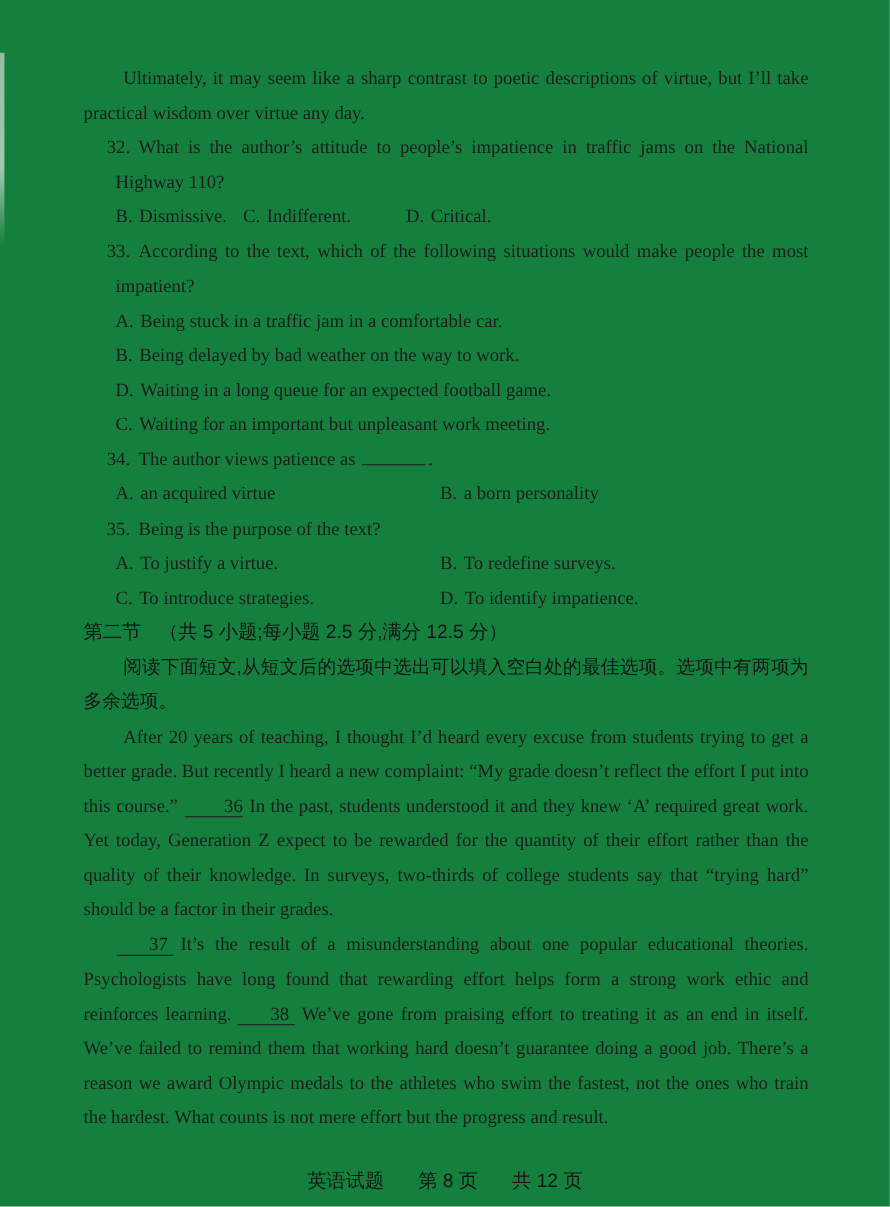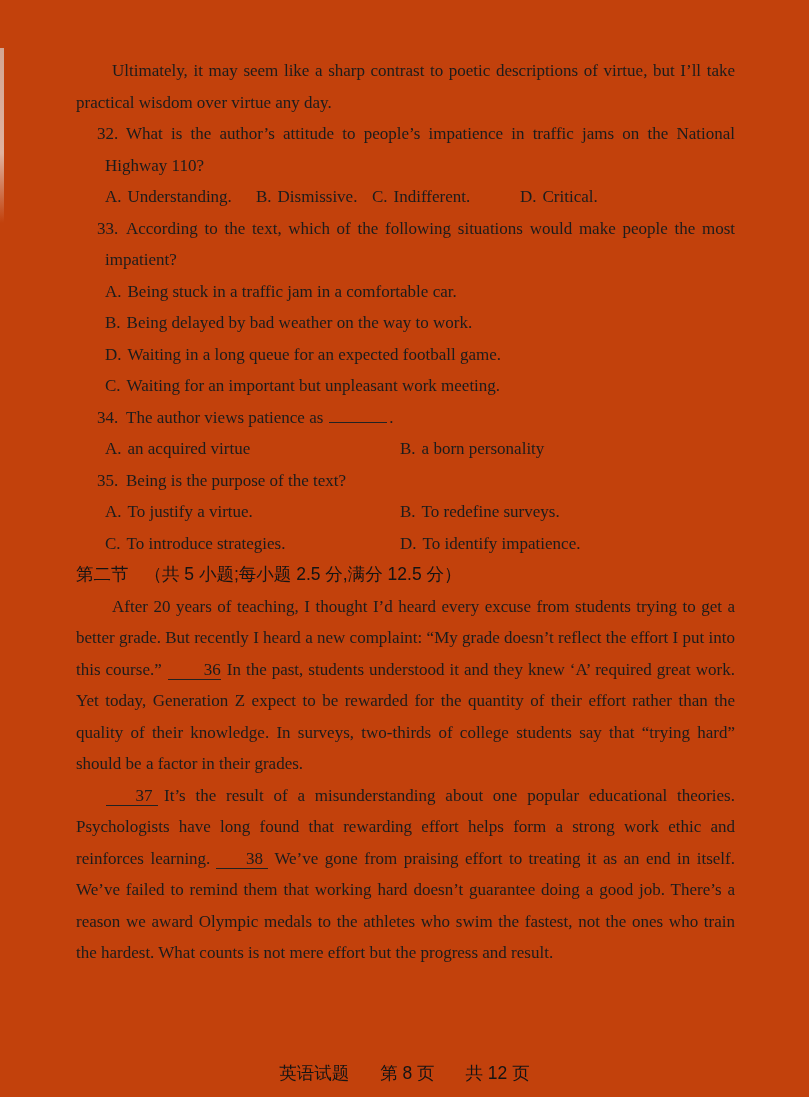--- a/index.html
+++ b/index.html
@@ -1,20 +1,20 @@
 <!DOCTYPE html>
 <html><head>
 <meta charset="utf-8">
 <style>
   html,body{margin:0;padding:0;background:#ffffff;}
   .page{
     position:relative;
     width:809px;height:1097px;
     box-sizing:border-box;
-    background:#c2410c;
+    background:#15803d;
     padding:55px 74px 0 76px;
     font-family:"Liberation Serif", serif;
     font-size:17px;
     line-height:31.5px;
     color:#1c1c1c;
     overflow:hidden;
     filter:blur(0.3px);
   }
   .edge-streak{
     position:absolute;left:0;top:48px;width:4px;height:175px;
@@ -70,21 +70,20 @@
 <body>
 
 <div class="page">
   <div class="edge-streak"></div>
 
   <p class="para indent">Ultimately, it may seem like a sharp contrast to poetic descriptions of virtue, but I’ll take practical wisdom over virtue any day.</p>
 
   <div>
     <p class="q-stem"><span class="q-num">32.</span><span>What is the author’s attitude to people’s impatience in traffic jams on the National Highway 110?</span></p>
     <div class="opt-row">
-      <span class="o-a"><span class="opt-label">A.</span><span>Understanding.</span></span>
       <span class="o-b"><span class="opt-label">B.</span><span>Dismissive.</span></span>
       <span class="o-c"><span class="opt-label">C.</span><span>Indifferent.</span></span>
       <span class="o-d"><span class="opt-label">D.</span><span>Critical.</span></span>
     </div>
   </div>
 
   <div>
     <p class="q-stem"><span class="q-num">33.</span><span>According to the text, which of the following situations would make people the most impatient?</span></p>
     <p class="opt-line"><span class="opt-label">A.</span><span>Being stuck in a traffic jam in a comfortable car.</span></p>
     <p class="opt-line"><span class="opt-label">B.</span><span>Being delayed by bad weather on the way to work.</span></p>
@@ -107,20 +106,21 @@
       <span class="col-right"><span class="opt-label">B.</span><span>To redefine surveys.</span></span>
     </div>
     <div class="opt-2col">
       <span class="col-left"><span class="opt-label">C.</span><span>To introduce strategies.</span></span>
       <span class="col-right"><span class="opt-label">D.</span><span>To identify impatience.</span></span>
     </div>
   </div>
 
   <div>
     <p class="cjk sec-heading"><span>第二节</span><span class="sec-note">（共 5 小题;每小题 2.5 分,满分 12.5 分）</span></p>
+    <p class="cjk instructions indent">阅读下面短文,从短文后的选项中选出可以填入空白处的最佳选项。选项中有两项为多余选项。</p>
 
     <p class="para indent"><span>After 20 years of teaching, I thought I’d heard every excuse from students trying to get a better grade. But recently I heard a new complaint: “My grade doesn’t reflect the effort I put into this course.”</span><span class="gap">36</span><span>In the past, students understood it and they knew ‘A’ required great work. Yet today, Generation Z expect to be rewarded for the quantity of their effort rather than the quality of their knowledge. In surveys, two-thirds of college students say that “trying hard” should be a factor in their grades.</span></p>
 
     <p class="para indent2"><span class="gap">37</span><span>It’s the result of a misunderstanding about one popular educational theories. Psychologists have long found that rewarding effort helps form a strong work ethic and reinforces learning.</span><span class="gap">38</span><span>We’ve gone from praising effort to treating it as an end in itself. We’ve failed to remind them that working hard doesn’t guarantee doing a good job. There’s a reason we award Olympic medals to the athletes who swim the fastest, not the ones who train the hardest. What counts is not mere effort but the progress and result.</span></p>
   </div>
 
   <div class="footer cjk">
     <span>英语试题</span>
     <span>第 8 页</span>
     <span>共 12 页</span>

